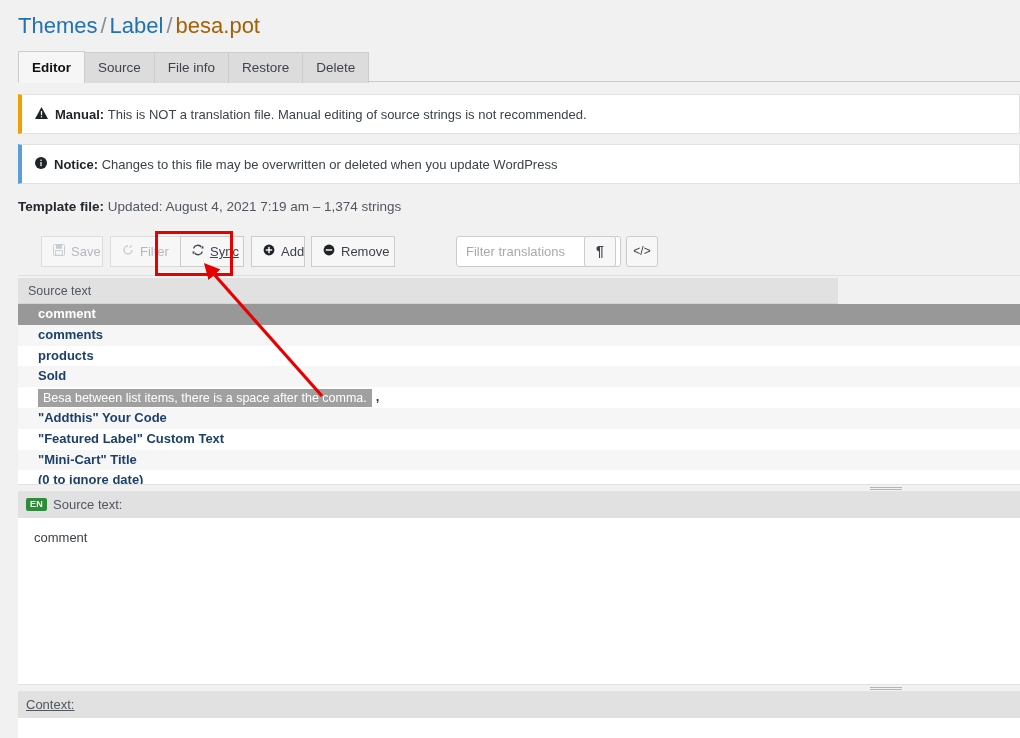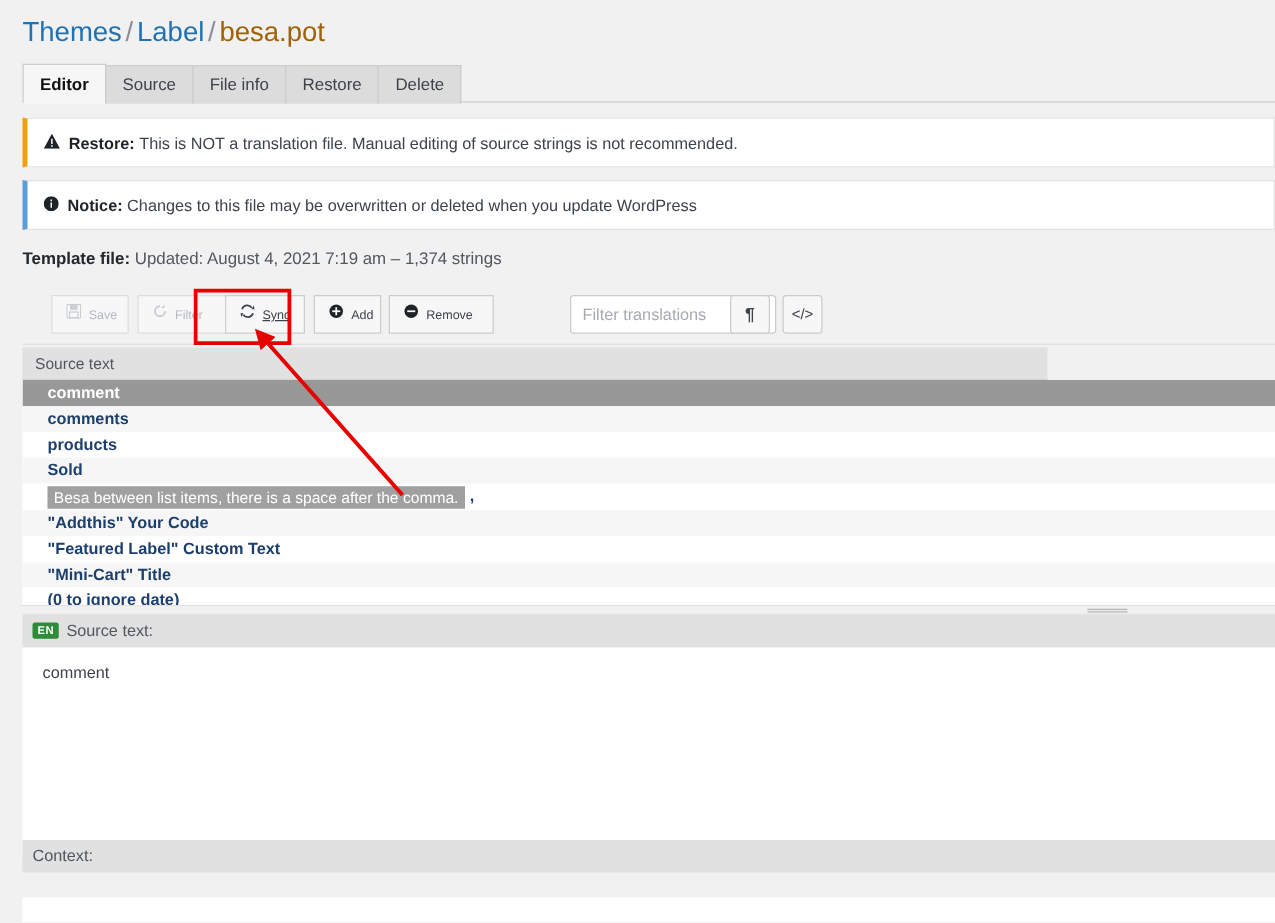--- a/index.html
+++ b/index.html
@@ -144,21 +144,21 @@
   }
   .btn {
     position: absolute;
     top: 8px;
     height: 31px;
     line-height: 29px;
     border: 1px solid #ccc;
     background: #f7f7f7;
     border-radius: 0;
     box-sizing: border-box;
-    font-size: 10px;
+    font-size: 13px;
     color: #3c434a;
     padding: 0 11px;
     cursor: pointer;
     white-space: nowrap;
   }
   .btn .bicon {
     display: inline-block;
     margin-right: 6px;
     font-size: 12px;
     position: relative;
@@ -323,21 +323,21 @@
     width: 1002px;
     height: 26px;
     background: #e1e1e1;
     box-sizing: border-box;
     line-height: 26px;
     padding-left: 8px;
     font-size: 13px;
     color: #50575e;
   }
   #pane-head-source { top: 492px; }
-  #pane-head-context { top: 672px; }
+  #pane-head-context { top: 692px; text-decoration: underline; }
   .lang-badge {
     display: inline-block;
     background: #2e8b39;
     color: #fff;
     font-size: 9px;
     font-weight: bold;
     line-height: 13px;
     padding: 0 4px;
     border-radius: 2px;
     vertical-align: middle;
@@ -379,21 +379,21 @@
     </div>
 
     <div class="notice warning">
       <span class="nicon">
         <svg width="13" height="12" viewBox="0 0 13 12">
             <path d="M6.5 0 L13 12 L0 12 Z" fill="#1d2327"></path>
             <rect x="5.9" y="4" width="1.2" height="4.2" fill="#ffffff"></rect>
             <rect x="5.9" y="9.1" width="1.2" height="1.3" fill="#ffffff"></rect>
           </svg>
       </span>
-      <b>Restore:</b>&nbsp;<span class="ntext">This is NOT a translation file. Manual editing of source strings is not recommended.</span>
+      <b>Manual:</b>&nbsp;<span class="ntext">This is NOT a translation file. Manual editing of source strings is not recommended.</span>
     </div>
 
     <div class="notice info">
       <span class="nicon">
         <svg width="12" height="12" viewBox="0 0 12 12">
             <circle cx="6" cy="6" r="6" fill="#1d2327"></circle>
             <rect x="5.4" y="5" width="1.2" height="4.2" fill="#ffffff"></rect>
             <rect x="5.4" y="2.6" width="1.2" height="1.4" fill="#ffffff"></rect>
           </svg>
       </span>

